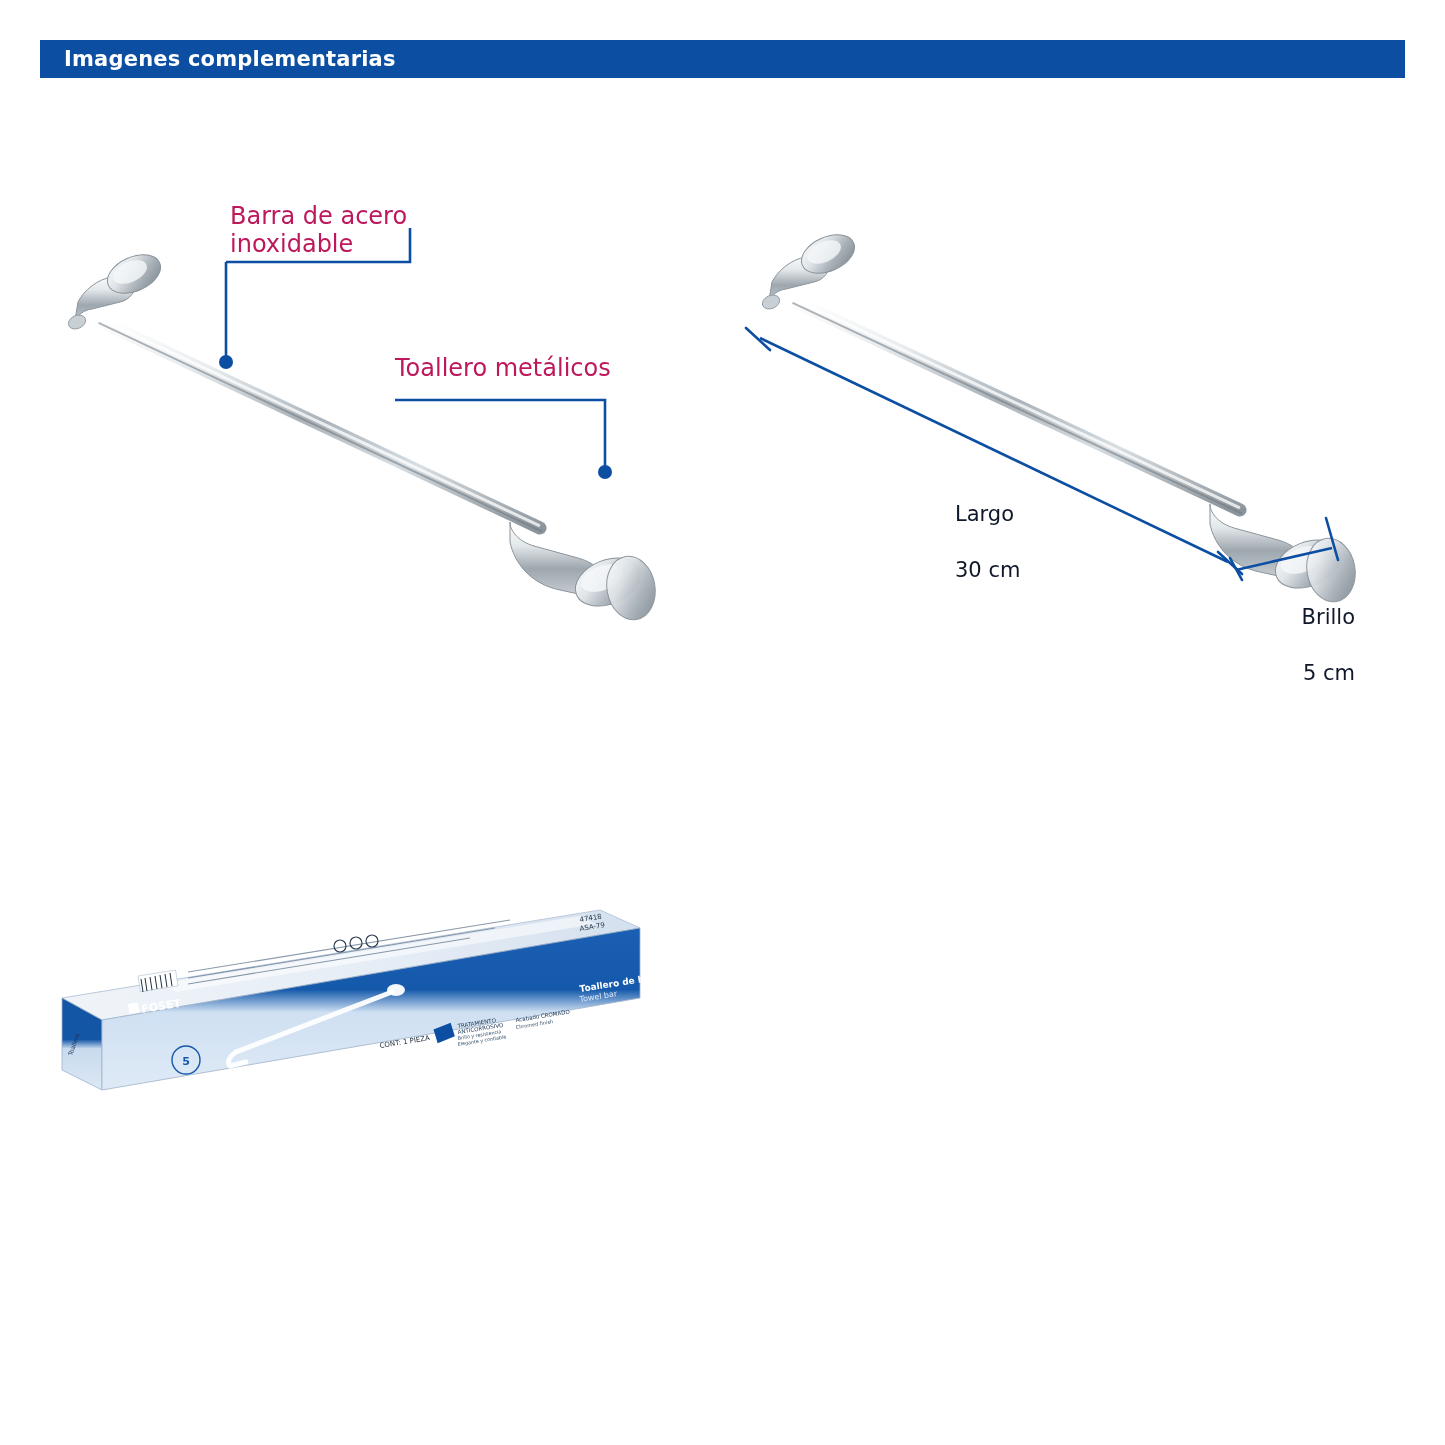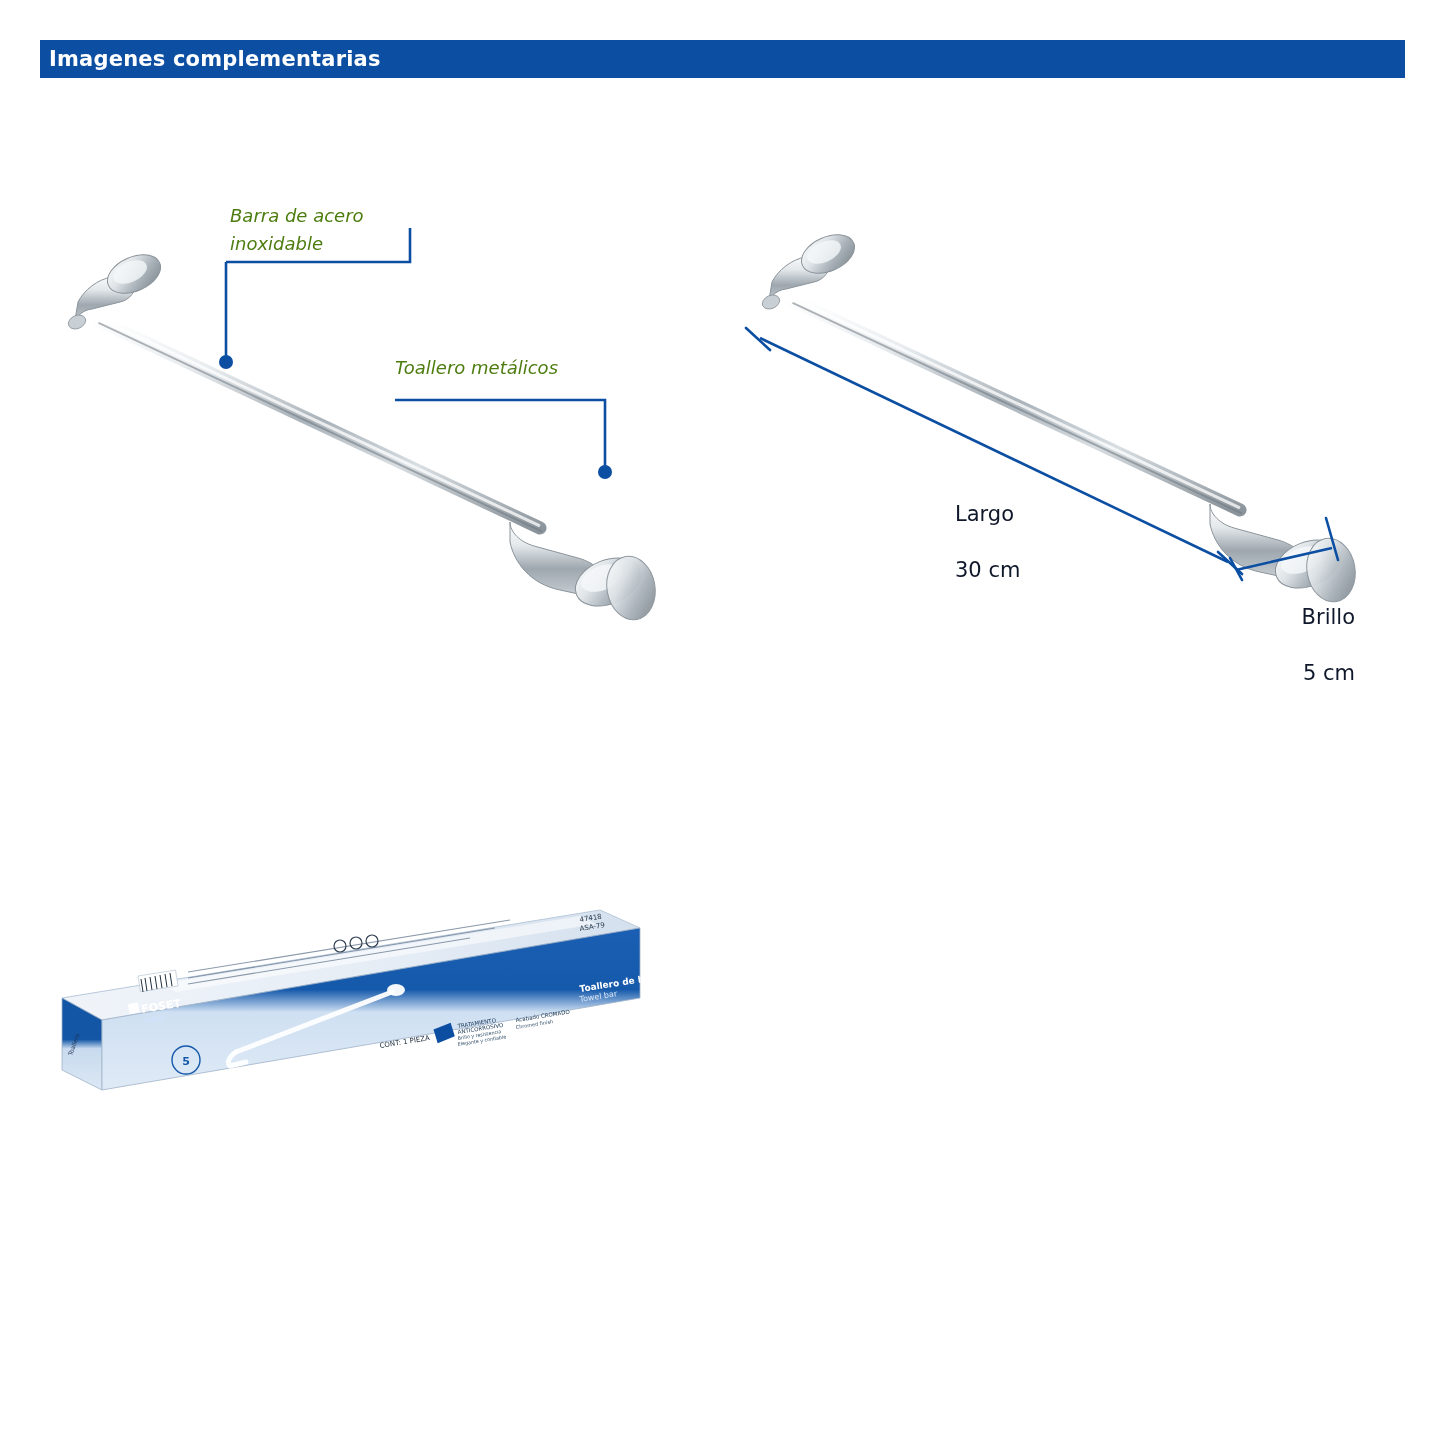--- a/index.html
+++ b/index.html
@@ -23,39 +23,38 @@
     width: 1365px;
     height: 38px;
     background: #0B4EA2;
     display: flex;
     align-items: center;
   }
   .header-title {
     color: #ffffff;
     font-size: 21px;
     font-weight: bold;
-    padding-left: 9px;
+    padding-left: 24px;
     letter-spacing: 0.2px;
   }
 
   
   .fig {
     position: absolute;
   }
   .fig-left  { left: 40px;  top: 150px;  width: 660px; height: 520px; }
   .fig-right { left: 720px; top: 150px;  width: 690px; height: 520px; }
   .fig-box   { left: 40px;  top: 880px;  width: 620px; height: 260px; }
 
   .callout-text {
     position: absolute;
-    color: #4d7c0f;
-    font-size: 18px;
+    color: #be185d;
+    font-size: 24px;
     line-height: 28px;
     white-space: pre-line;
-    font-style: italic;
   }
 
   .dim-text {
     position: absolute;
     color: #0f172a;
     font-size: 21px;
     line-height: 28px;
     font-weight: normal;
     white-space: pre-line;
   }

